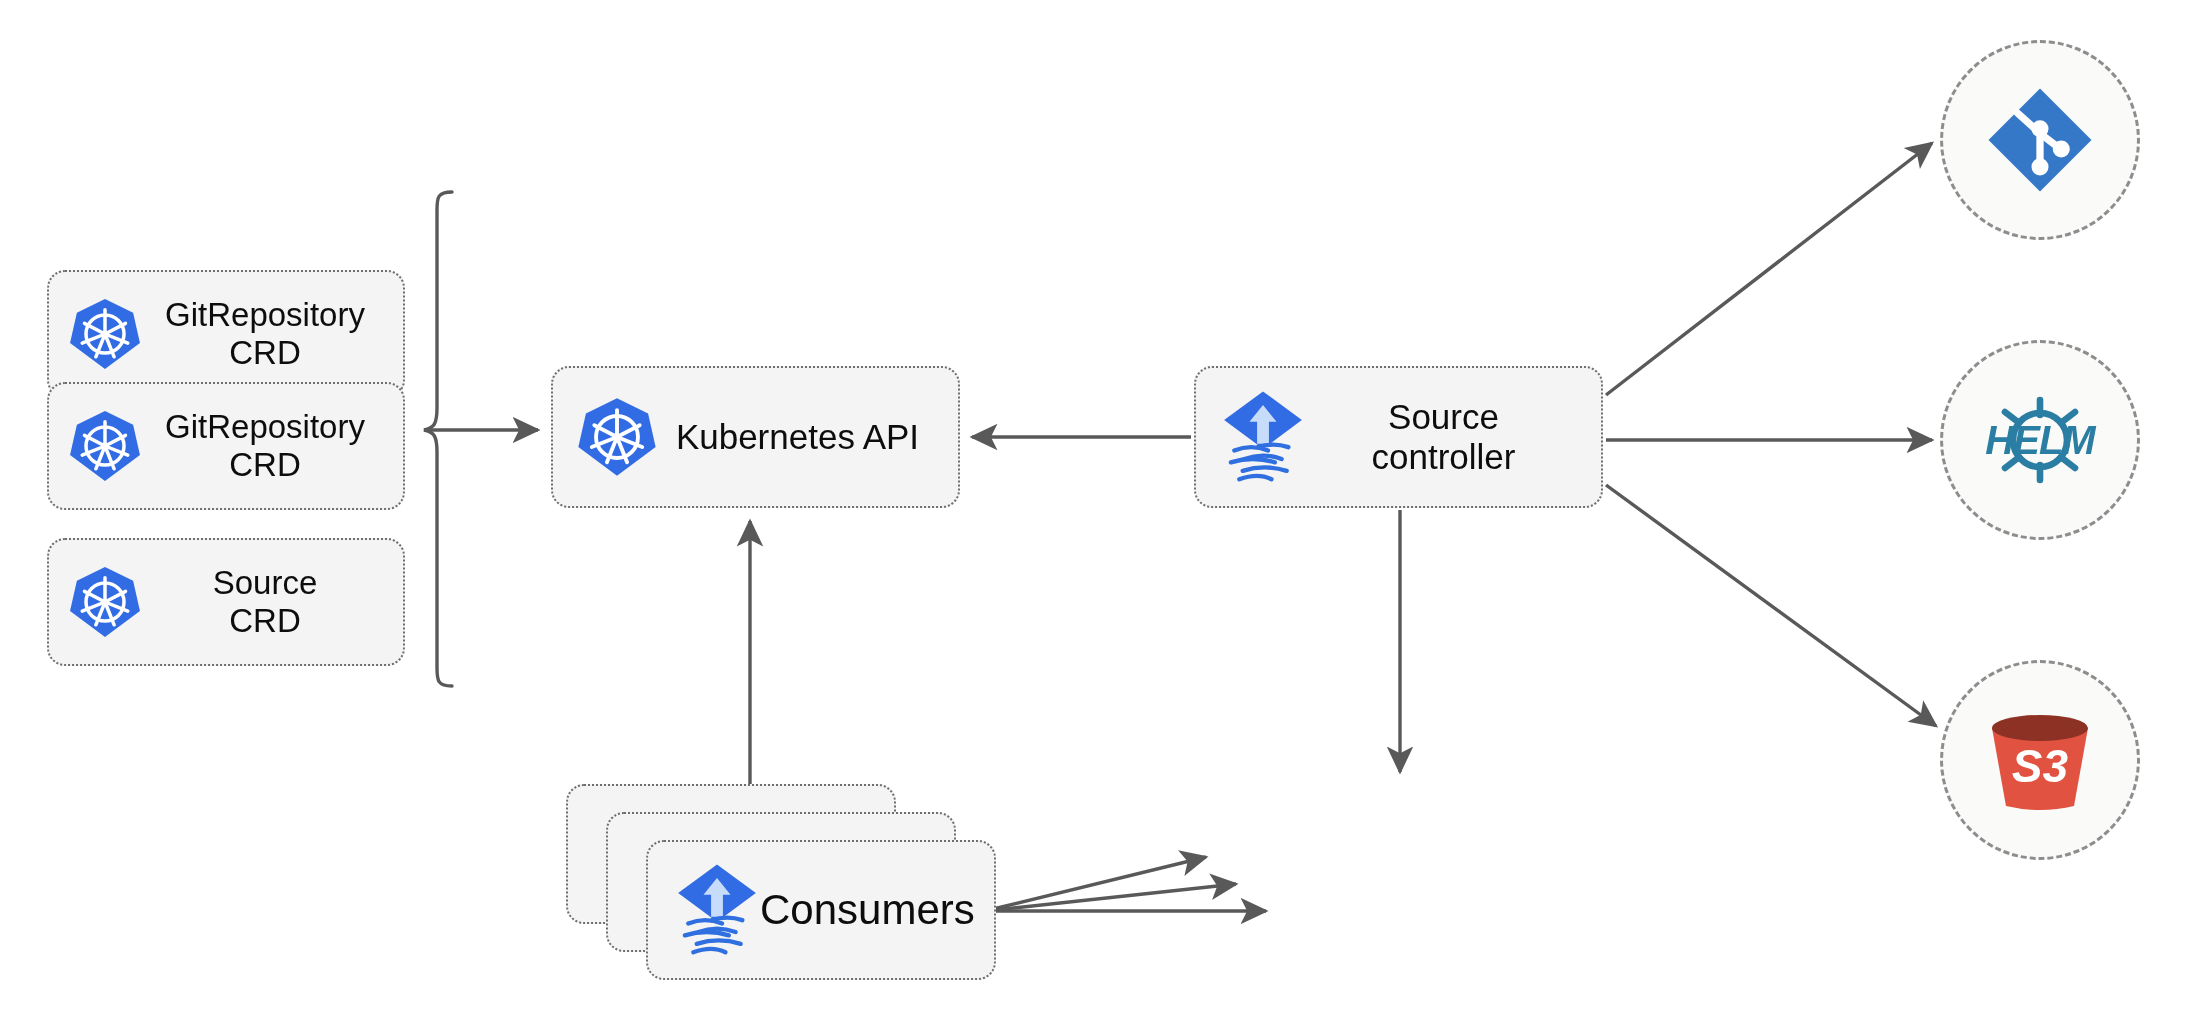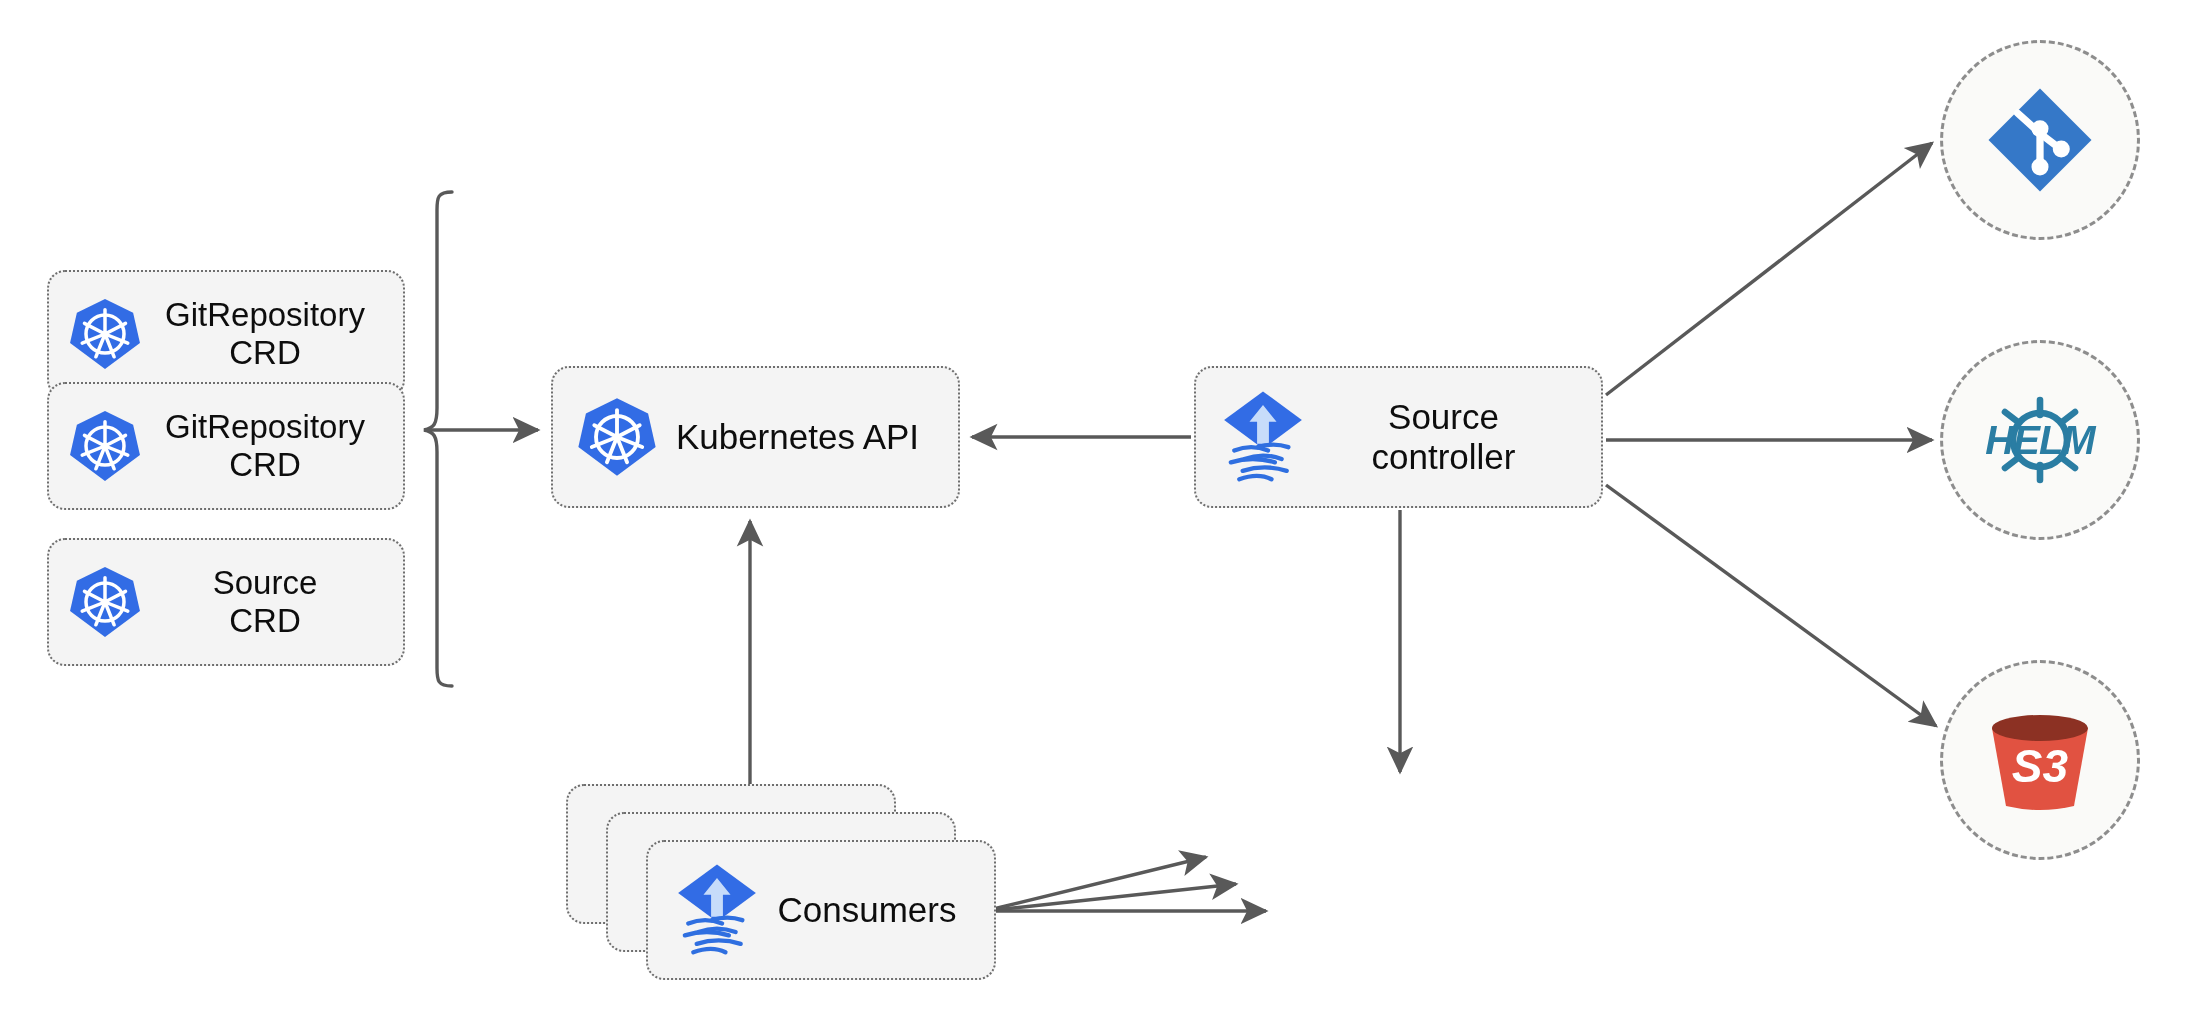--- a/index.html
+++ b/index.html
@@ -104,21 +104,21 @@
     background: #f4f4f4;
     border: 2.5px dotted #6e6e6e;
     border-radius: 18px;
   }
   .stack-front {
     display: flex;
     align-items: center;
     padding: 0 14px 0 26px;
   }
   .stack-front .node-icon { width: 86px; height: 98px; }
-  .stack-front .node-label { font-size: 35px; }
+  .stack-front .node-label { font-size: 42px; }
 
   #stack-consumers { left: 566px; top: 784px; width: 430px; height: 196px; }
   #stack-artifacts { left: 1226px; top: 784px; width: 430px; height: 196px; }
 
   
   .ext-circle {
     position: absolute;
     box-sizing: border-box;
     width: 200px;
     height: 200px;

